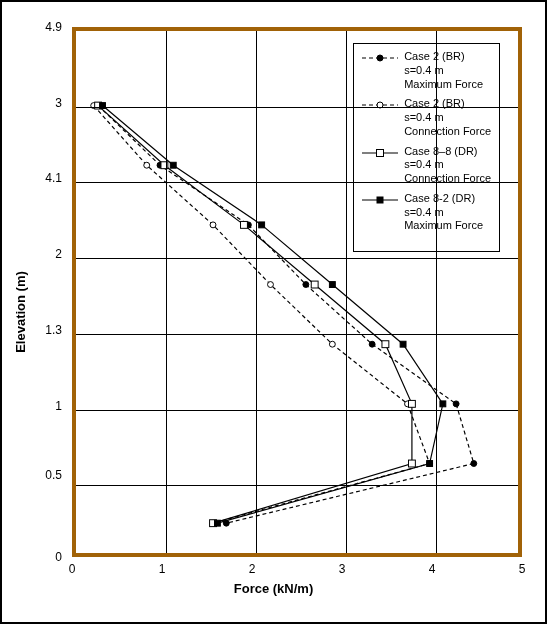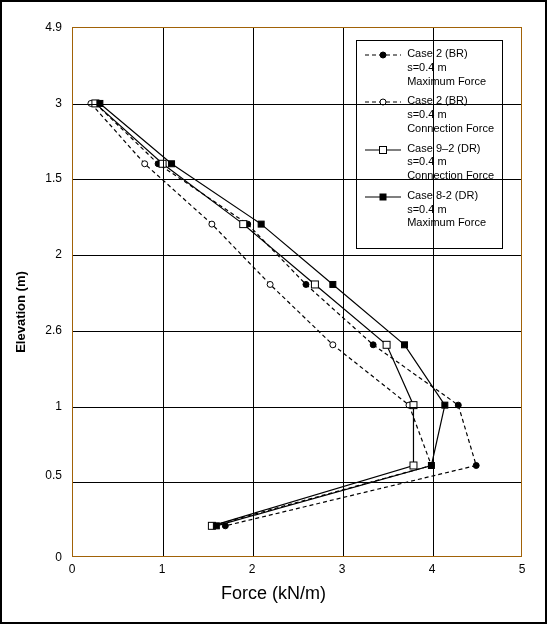--- a/index.html
+++ b/index.html
@@ -21,21 +21,21 @@
       border: 2px solid #000;
       background: #fff;
     }
 
     .plot-area {
       position: absolute;
       left: 70px;
       top: 25px;
       width: 450px;
       height: 530px;
-      border: 1px solid #a16207;
+      border: 4px solid #a16207;
     }
 
     .grid-line-h {
       position: absolute;
       left: 0;
       width: 100%;
       height: 0;
       border-top: 1px solid #000;
     }
 
@@ -56,25 +56,25 @@
     }
 
     .x-tick-label {
       position: absolute;
       top: 560px;
       transform: translateX(-50%);
     }
 
     .x-axis-label {
       position: absolute;
-      bottom: 18px;
+      bottom: 26px;
       left: 50%;
       transform: translateX(-50%);
-      font-weight: normal;
-      font-size: 18px;
+      font-weight: bold;
+      font-size: 13px;
     }
 
     .y-axis-label {
       position: absolute;
       left: 18px;
       top: 50%;
       transform: translate(-50%, -50%) rotate(-90deg);
       font-weight: bold;
       font-size: 13px;
       white-space: nowrap;
@@ -257,21 +257,21 @@
           </div>
         </div>
         <div class="legend-entry">
           <div class="legend-swatch"><svg width="36" height="12">
               <line x1="0" y1="6" x2="36" y2="6" stroke="#000000" stroke-width="1.2"></line>
               <g transform="translate(18,6)">
                 <rect width="7" height="7" x="-3.5" y="-3.5" fill="#fff" stroke="#000000" stroke-width="1"></rect>
               </g>
             </svg></div>
           <div class="legend-text">
-            <div>Case 9–2 (DR)</div>
+            <div>Case 8–8 (DR)</div>
             <div>s=0.4 m</div>
             <div>Connection Force</div>
           </div>
         </div>
         <div class="legend-entry">
           <div class="legend-swatch"><svg width="36" height="12">
               <line x1="0" y1="6" x2="36" y2="6" stroke="#000000" stroke-width="1.2"></line>
               <g transform="translate(18,6)">
                 <rect width="6" height="6" x="-3" y="-3" fill="#000000" stroke="#000000"></rect>
               </g>
@@ -297,23 +297,23 @@
 
   <div id="grid-container"></div>
   <div id="ytick-container"></div>
   <div id="xtick-container"></div>
 
   <div class="x-axis-label">Force (kN/m)</div>
   <div class="y-axis-label">Elevation (m)</div>
 <div class="y-tick-label" style="top: 555px;">0</div>
     <div class="y-tick-label" style="top: 473px;">0.5</div>
     <div class="y-tick-label" style="top: 403.571px;">1</div>
-    <div class="y-tick-label" style="top: 327.857px;">2.6</div>
+    <div class="y-tick-label" style="top: 327.857px;">1.3</div>
     <div class="y-tick-label" style="top: 252.143px;">2</div>
-    <div class="y-tick-label" style="top: 176.429px;">1.5</div>
+    <div class="y-tick-label" style="top: 176.429px;">4.1</div>
     <div class="y-tick-label" style="top: 100.714px;">3</div>
     <div class="y-tick-label" style="top: 25px;">4.9</div>
     <div class="x-tick-label" style="left: 70px;">0</div>
     <div class="x-tick-label" style="left: 160px;">1</div>
     <div class="x-tick-label" style="left: 250px;">2</div>
     <div class="x-tick-label" style="left: 340px;">3</div>
     <div class="x-tick-label" style="left: 430px;">4</div>
     <div class="x-tick-label" style="left: 520px;">5</div>
   </div>
 

